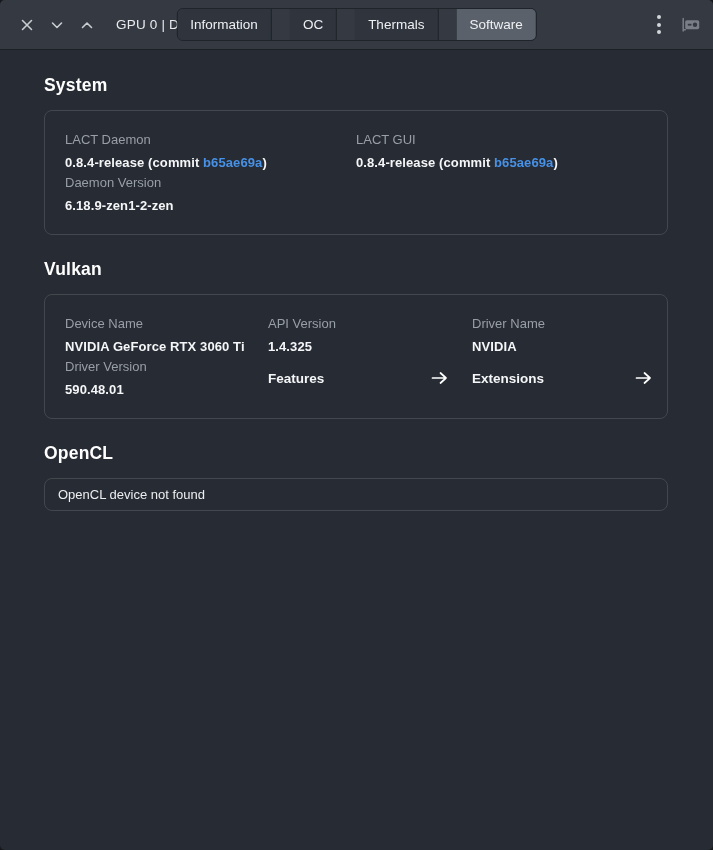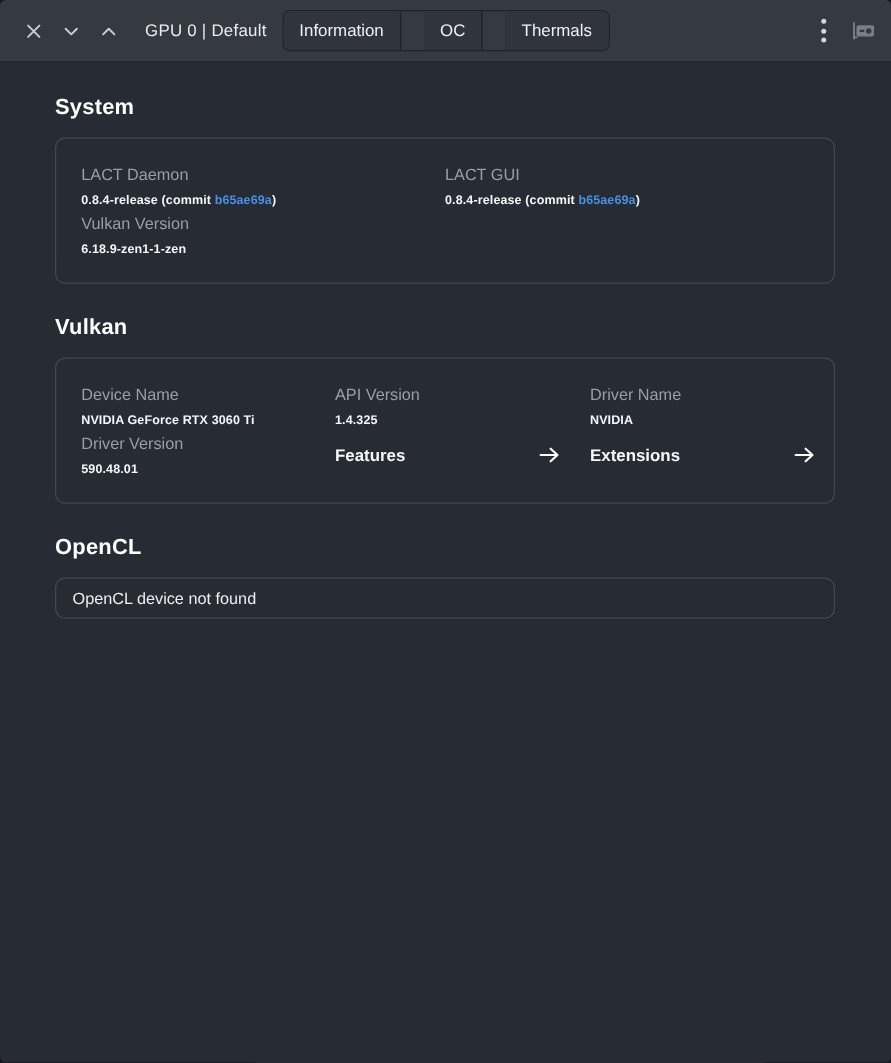--- a/index.html
+++ b/index.html
@@ -42,21 +42,21 @@
   .card {
     border:1px solid #43484f; border-radius:8px; background:#272b33;
     padding:21px 20px; margin-bottom:17px;
   }
   .card.slim { padding:3px 13px; margin-bottom:17px; }
   .spacer-before-heading { height:7px; }
   .card-grid { display:grid; row-gap:5px; }
   .cols-2 { grid-template-columns:1fr 1fr; }
   .cols-3 { grid-template-columns:203px 204px 1fr; }
   .field-label { color:#999fa7; font-size:13px; margin-bottom:8px; }
-  .field-value { color:#f5f6f7; font-size:10px; font-weight:bold; letter-spacing:.1px; }
+  .field-value { color:#f5f6f7; font-size:13px; font-weight:bold; letter-spacing:.1px; }
   .commit-link { color:#4791e6; text-decoration:none; cursor:pointer; }
   .link-row {
     display:flex; align-items:center; justify-content:space-between;
     width:180px; align-self:center; background:transparent; border:none;
     padding:0; cursor:pointer; font-family:inherit;
   }
   .link-row .link-label { color:#f5f6f7; font-size:13.5px; font-weight:bold; }
   .opencl-msg { color:#eceef0; font-size:13px; padding:5px 0 5px 0; }
 </style>
 </head>
@@ -86,20 +86,21 @@
           </svg>
       </span>
     </button>
 
     <span class="header-title">GPU 0 | Default</span>
 
     <div class="tabs">
       <button class="tab">Information</button>
       <button class="tab">OC</button>
       <button class="tab">Thermals</button>
+      <button class="tab active">Software</button>
     </div>
 
     <div class="header-right">
       <button class="kebab">
         <span style="display:flex;flex-direction:column;gap:3.5px">
           <i></i>
             <i></i>
             <i></i>
         </span>
       </button>
@@ -121,22 +122,22 @@
       <div class="card-grid cols-2">
         <div class="field">
           <div class="field-label">LACT Daemon</div>
           <div class="field-value"><span>0.8.4-release (commit </span><a class="commit-link">b65ae69a</a><span>)</span></div>
         </div>
         <div class="field">
           <div class="field-label">LACT GUI</div>
           <div class="field-value"><span>0.8.4-release (commit </span><a class="commit-link">b65ae69a</a><span>)</span></div>
         </div>
         <div class="field">
-          <div class="field-label">Vulkan Version</div>
-          <div class="field-value">6.18.9-zen1-1-zen</div>
+          <div class="field-label">Daemon Version</div>
+          <div class="field-value">6.18.9-zen1-2-zen</div>
         </div>
       </div>
     </div>
 
     <div class="spacer-before-heading"></div>
     <h2 class="section-heading">Vulkan</h2>
     <div class="card">
       <div class="card-grid cols-3">
         <div class="field">
           <div class="field-label">Device Name</div>

